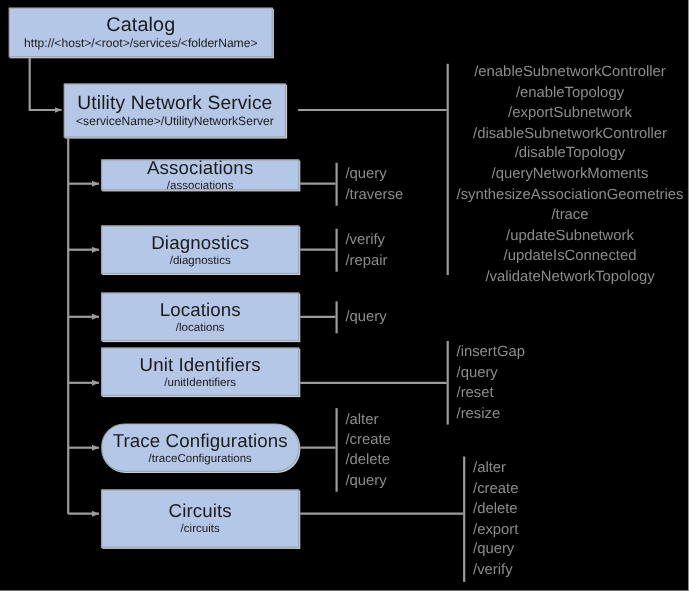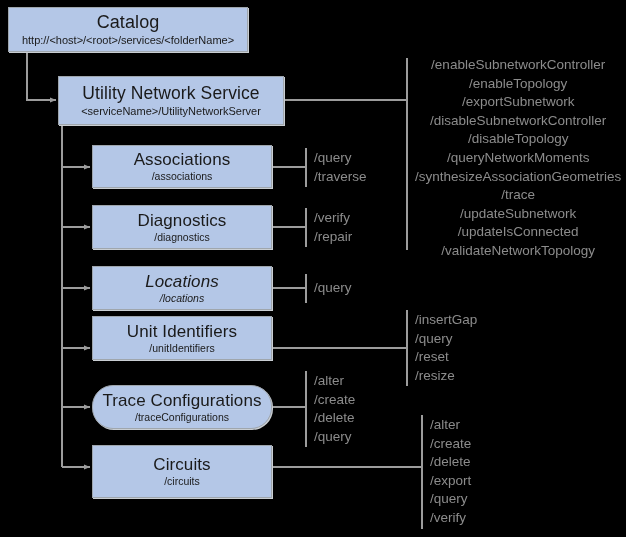--- a/index.html
+++ b/index.html
@@ -107,36 +107,36 @@
     <path d="M273,348 L406,348" fill="none" stroke="#9c9c9c" stroke-width="2"></path>
     <path d="M273,407 L305,407" fill="none" stroke="#9c9c9c" stroke-width="2"></path>
     <path d="M273,467 L421,467" fill="none" stroke="#9c9c9c" stroke-width="2"></path>
   </svg>
 
   <div class="node root" style="left:8px; top:7px; width:240px; height:45px;">
     <span class="node-title">Catalog</span>
     <span class="node-sub">http://&lt;host&gt;/&lt;root&gt;/services/&lt;folderName&gt;</span>
   </div>
 
-  <div class="node service" style="left:58px; top:76px; width:226px; height:49px;">
+  <div class="node service" style="left:58px; top:76px; width:202px; height:49px;">
     <span class="node-title">Utility Network Service</span>
     <span class="node-sub">&lt;serviceName&gt;/UtilityNetworkServer</span>
   </div>
 
-  <div class="node" style="left:92px; top:145px; width:180px; height:43px;">
+  <div class="node" style="left:92px; top:145px; width:180px; height:28px;">
     <span class="node-title">Associations</span>
     <span class="node-sub">/associations</span>
   </div>
 
   <div class="node" style="left:92px; top:205px; width:180px; height:44px;">
     <span class="node-title">Diagnostics</span>
     <span class="node-sub">/diagnostics</span>
   </div>
 
-  <div class="node" style="left:92px; top:266px; width:180px; height:44px;font-style:italic;">
+  <div class="node" style="left:92px; top:266px; width:180px; height:44px;">
     <span class="node-title">Locations</span>
     <span class="node-sub">/locations</span>
   </div>
 
   <div class="node" style="left:92px; top:316px; width:180px; height:44px;">
     <span class="node-title">Unit Identifiers</span>
     <span class="node-sub">/unitIdentifiers</span>
   </div>
 
   <div class="node" style="left:92px; top:385px; width:180px; height:44px;border-radius:21px;">

